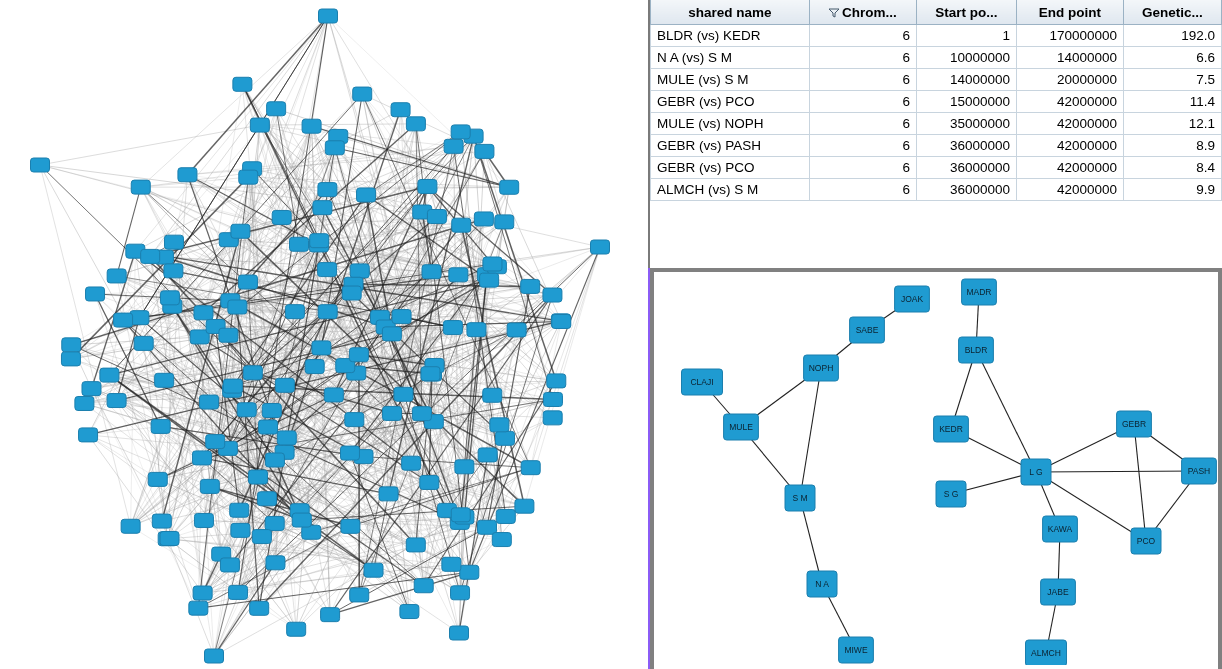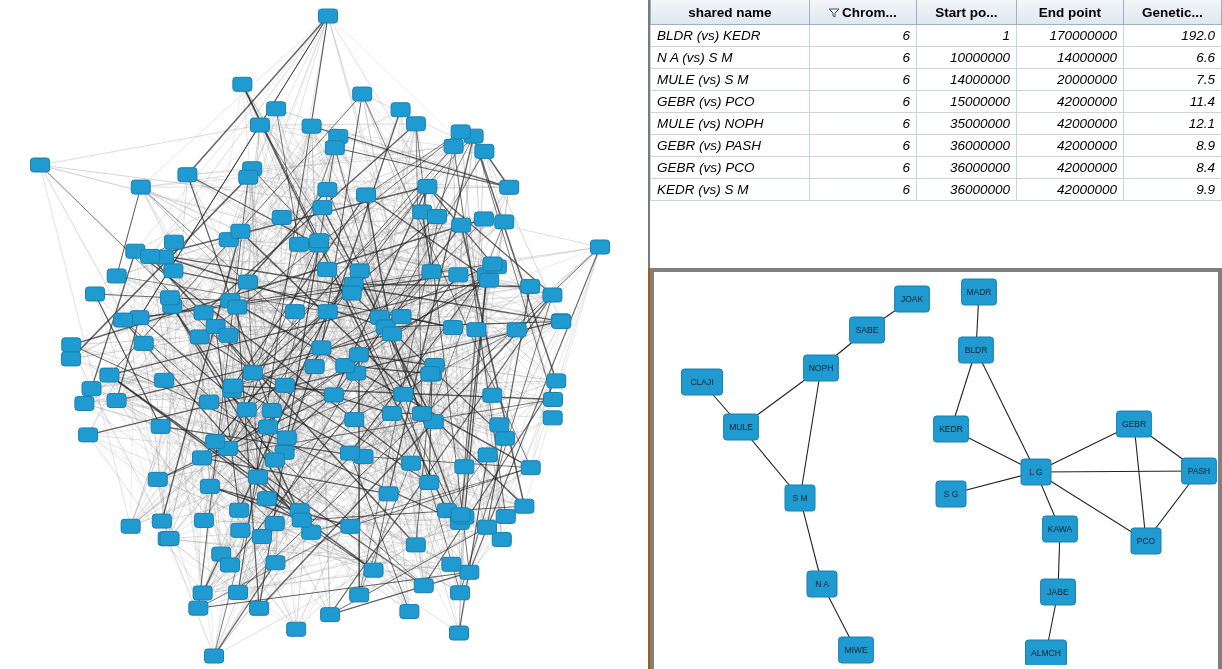--- a/index.html
+++ b/index.html
@@ -6,21 +6,21 @@
     margin: 0;
     padding: 0;
     background: #ffffff;
     font-family: "Liberation Sans", sans-serif;
   }
   #app {
     position: relative;
     width: 1222px;
     height: 669px;
     overflow: hidden;
-    background: #a16207;
+    background: #8b5cf6;
   }
 
   
   #left-network {
     position: absolute;
     left: 0;
     top: 0;
     width: 648px;
     height: 669px;
     background: #ffffff;
@@ -57,21 +57,20 @@
     white-space: nowrap;
   }
   table.data-table th.th-name { text-align: center; }
   table.data-table th.th-num  { }
   table.data-table td {
     border: 1px solid #c8d4de;
     height: 21px;
     padding: 0 6px;
     white-space: nowrap;
     background: #ffffff;
-    font-style: italic;
   }
   td.cell-name { text-align: left; }
   td.cell-num  { text-align: right; }
   .filter-icon {
     display: inline-block;
     width: 10px;
     height: 10px;
     margin-right: 3px;
     vertical-align: -1px;
   }
@@ -1733,21 +1732,21 @@
             <td class="cell-num">8.9</td>
           </tr>
           <tr>
             <td class="cell-name">GEBR (vs) PCO</td>
             <td class="cell-num">6</td>
             <td class="cell-num">36000000</td>
             <td class="cell-num">42000000</td>
             <td class="cell-num">8.4</td>
           </tr>
           <tr>
-            <td class="cell-name">KEDR (vs) S M</td>
+            <td class="cell-name">ALMCH (vs) S M</td>
             <td class="cell-num">6</td>
             <td class="cell-num">36000000</td>
             <td class="cell-num">42000000</td>
             <td class="cell-num">9.9</td>
           </tr>
         </tbody>
     </table>
   </div>
 
   <div id="small-network">

